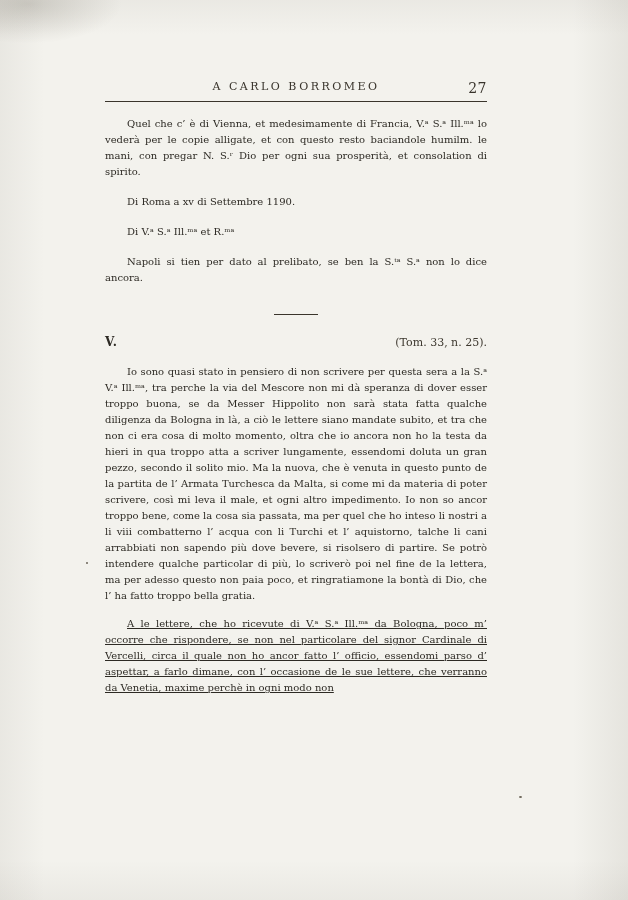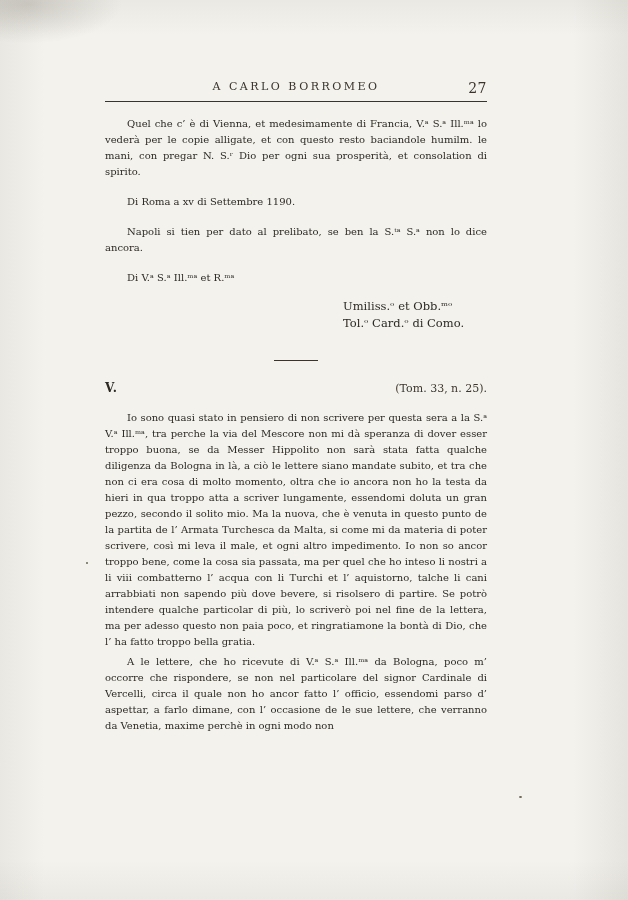--- a/index.html
+++ b/index.html
@@ -89,21 +89,21 @@
     font-weight: bold;
     font-size: 12px;
     letter-spacing: 0.5px;
   }
   .sec-ref {
     font-size: 11px;
     color: #3d382f;
   }
 
   .letter-body { margin-top: 15px; }
-  .letter-body .para + .para { margin-top: 4px; }
+  .letter-body .para + .para { margin-top: 12px; text-decoration: underline; }
 
   .speck {
     position: absolute;
     background: #6b6558;
     border-radius: 50%;
   }
   .speck-1 { left: 86px; top: 562px; width: 2px; height: 2px; }
   .speck-2 { left: 519px; top: 796px; width: 3px; height: 2px; }
 </style>
 </head>
@@ -116,26 +116,22 @@
 
   <div class="running-header">
     <span class="head-title">A CARLO BORROMEO</span>
     <span class="page-num">27</span>
   </div>
   <div class="header-rule"></div>
 
   <section class="letter-end">
     <p class="para indent">Quel che c’ è di Vienna, et medesimamente di Francia, V.ᵃ S.ᵃ Ill.ᵐᵃ lo vederà per le copie alligate, et con questo resto baciandole humilm. le mani, con pregar N. S.ʳ Dio per ogni sua prosperità, et consolation di spirito.</p>
     <p class="para indent dateline">Di Roma a xv di Settembre 1190.</p>
+    <p class="para indent closing-line">Di V.ᵃ S.ᵃ Ill.ᵐᵃ et R.ᵐᵃ</p>
     <p class="para indent">Napoli si tien per dato al prelibato, se ben la S.ᵗᵃ S.ᵃ non lo dice ancora.</p>
-    <p class="para indent closing-line">Di V.ᵃ S.ᵃ Ill.ᵐᵃ et R.ᵐᵃ</p>
-    <div class="signature">
-      <div>Umiliss.ᵒ et Obb.ᵐᵒ</div>
-      <div>Tol.ᵒ Card.ᵒ di Como.</div>
-    </div>
   </section>
 
   <div class="section-divider"></div>
 
   <div class="section-head">
     <span class="sec-num">V.</span>
     <span class="sec-ref">(Tom. 33, n. 25).</span>
   </div>
 
   <section class="letter-body">

